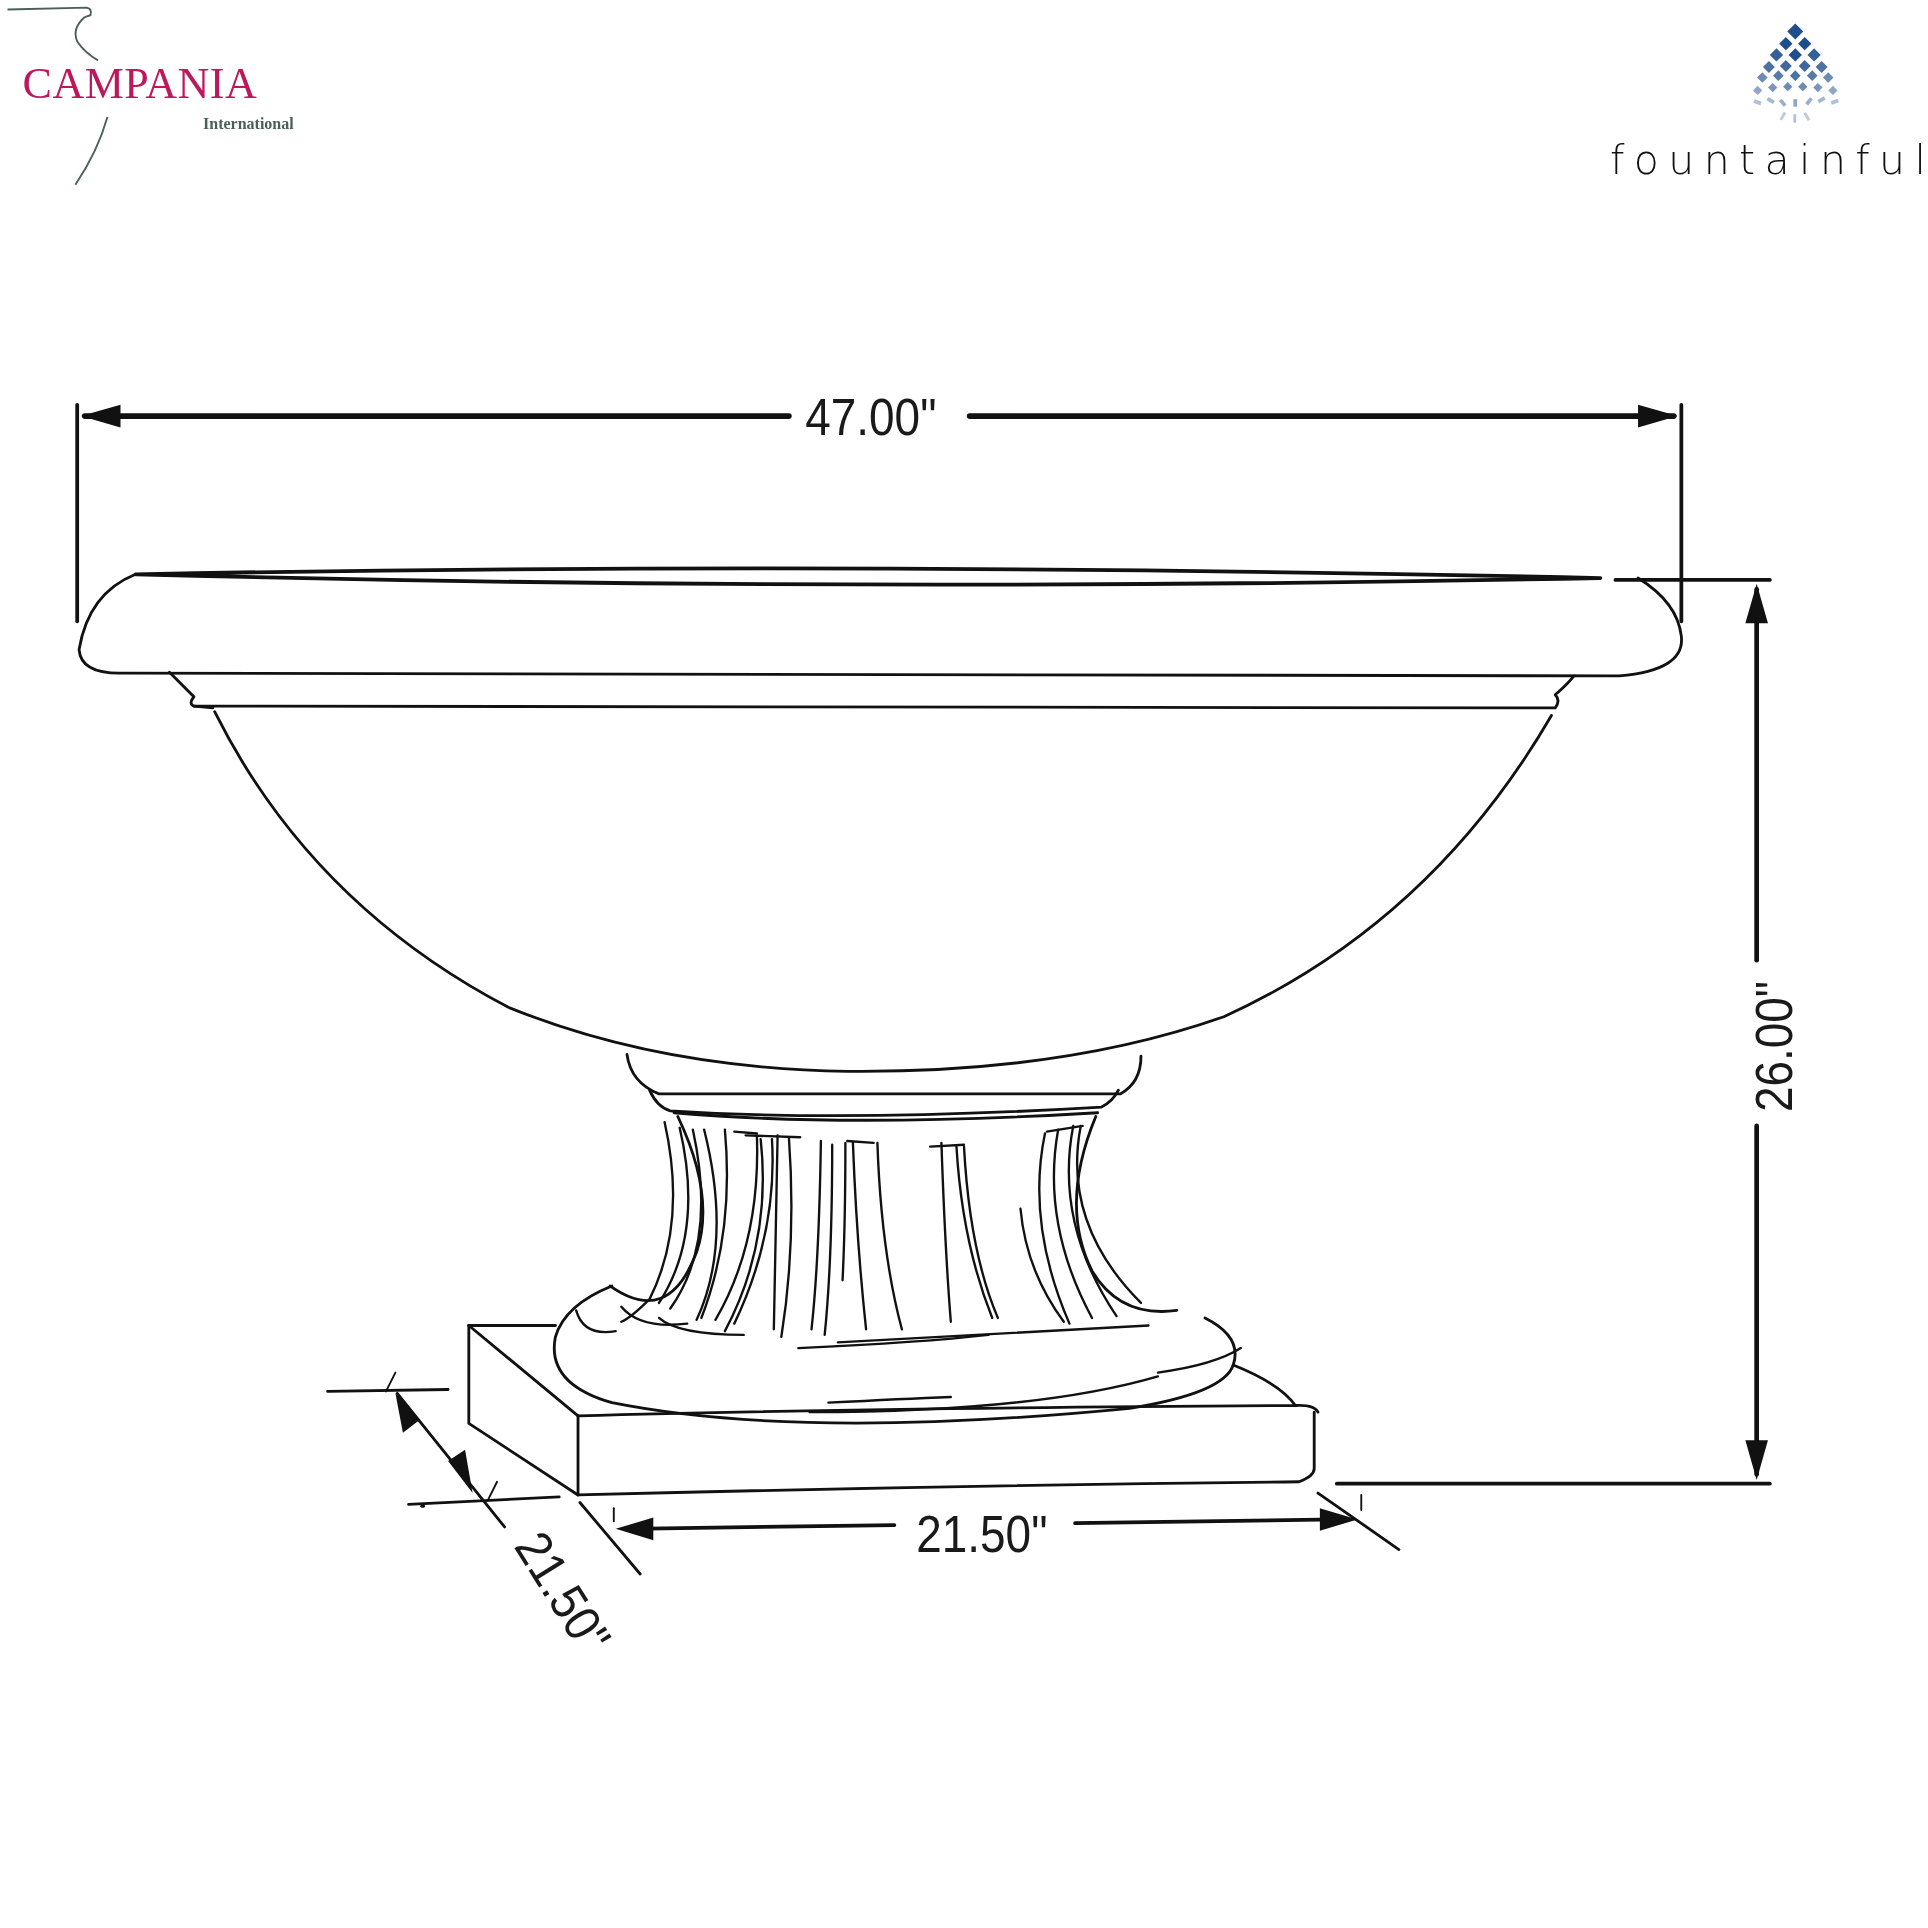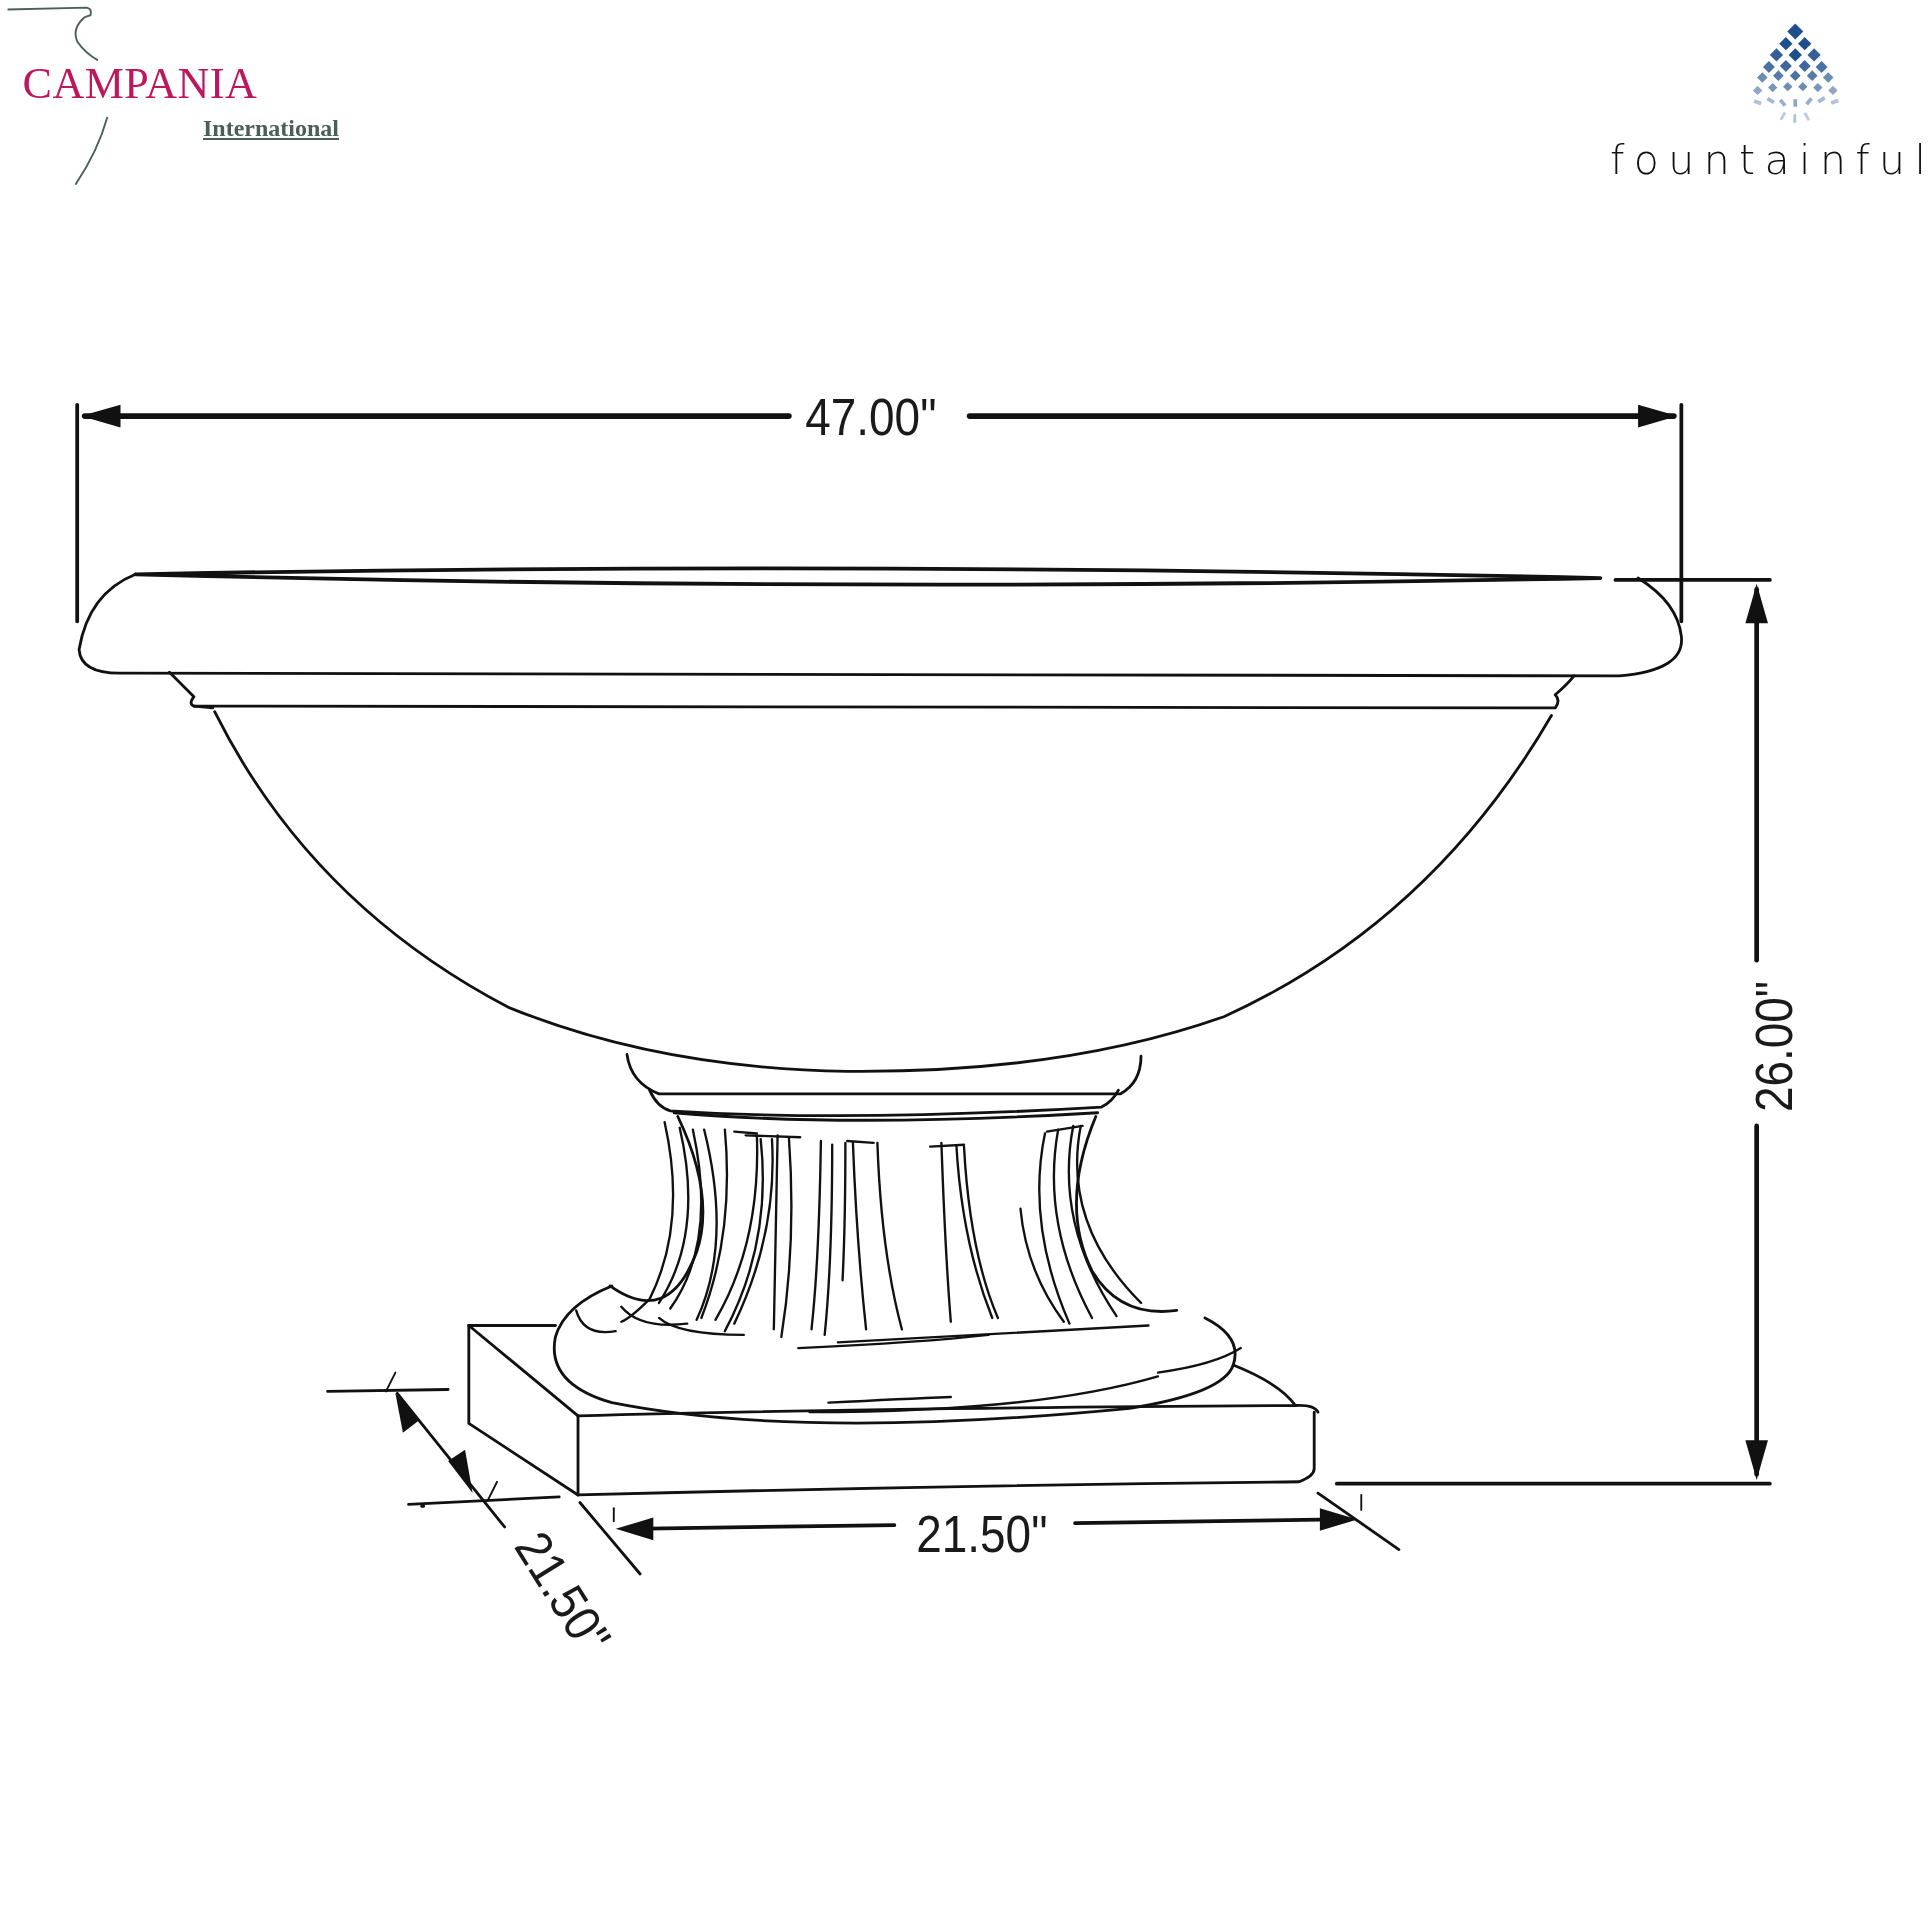--- a/index.html
+++ b/index.html
@@ -1,20 +1,20 @@
 <!DOCTYPE html>
 <html style="font-size:15px"><head>
 <meta charset="utf-8">
 <style>
   html, body { margin: 0; padding: 0; background: #ffffff; }
   body { width: 1928px; height: 1928px; position: relative; overflow: hidden; font-family: "Liberation Sans", sans-serif; }
   #stage { position: absolute; left: 0; top: 0; width: 1928px; height: 1928px; }
   .brand-left { position: absolute; left: 0; top: 0; width: 358px; height: 198px; }
   .brand-left .name { position: absolute; left: 22.6px; top: 58px; font-family: "Liberation Serif", serif; font-size: 44px; color: #be185d; letter-spacing: 0.5px; }
-  .brand-left .sub { position: absolute; left: 203px; top: 115px; font-family: "Liberation Serif", serif; font-weight: bold; font-size: 24px; color: #4a5f57; text-decoration: underline; }
+  .brand-left .sub { position: absolute; left: 203px; top: 115px; font-family: "Liberation Serif", serif; font-weight: bold; font-size: 16px; color: #4a5f57; }
   .brand-right { position: absolute; left: 1591px; top: 4px; width: 337px; height: 198px; }
   .brand-right .word { position: absolute; left: 19px; top: 132px; font-family: "DejaVu Sans", sans-serif; font-weight: 300; font-size: 41px; letter-spacing: 9.4px; color: #111; }
   .dim { position: absolute; font-family: "Liberation Sans", sans-serif; font-size: 51px; color: #1a1a1a; white-space: nowrap; transform-origin: center center; }
   #dim-width { left: 798px; top: 388px; transform: scaleX(0.9); }
   #dim-height { left: 1702px; top: 1017px; transform: rotate(-90deg) scaleX(0.9); }
   #dim-base-w { left: 909px; top: 1505px; transform: scaleX(0.9); }
   #dim-base-d { left: 490px; top: 1563px; transform: rotate(58deg) scaleX(0.9); }
 </style>
 </head>
 <body>

